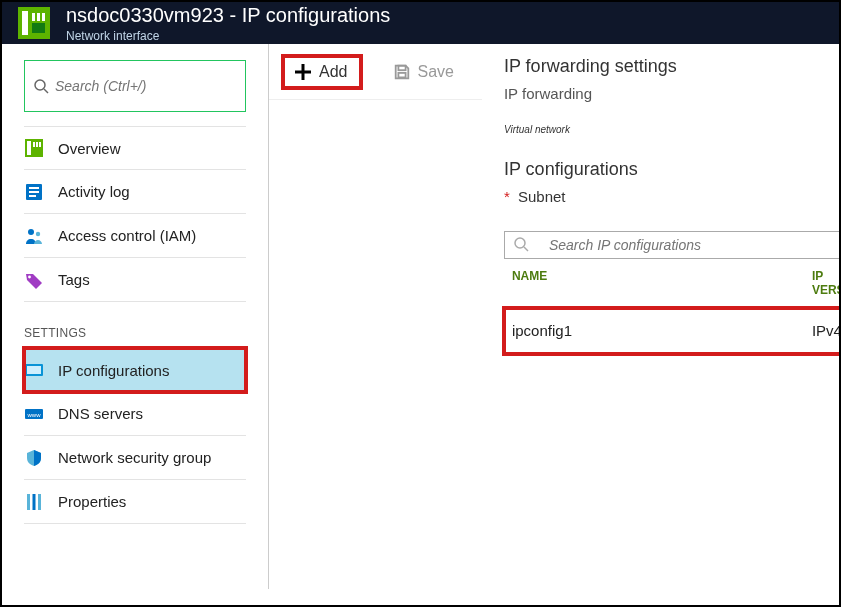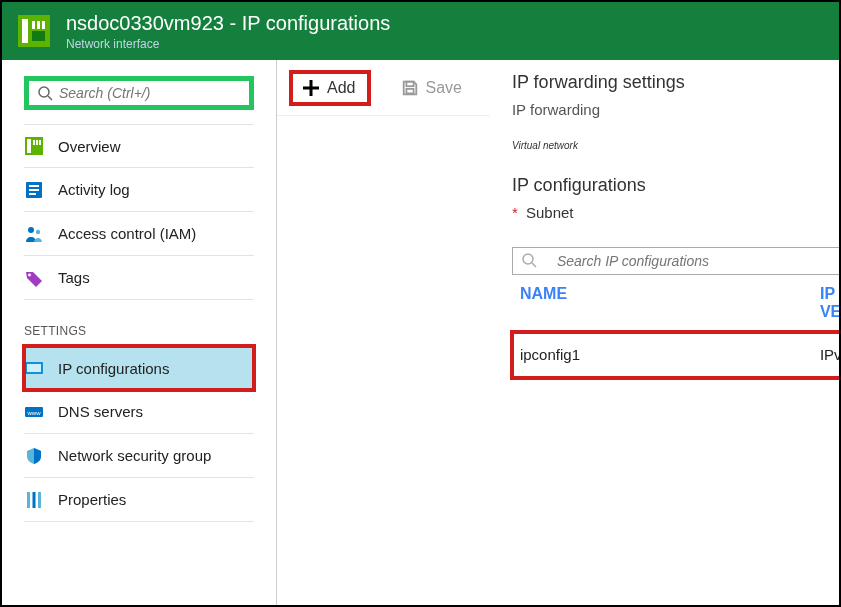--- a/index.html
+++ b/index.html
@@ -7,23 +7,23 @@
     font-family: "Segoe UI", Arial, sans-serif;
     font-size: 14px;
     color: #333;
     width: 841px;
     height: 607px;
     border: 2px solid #000;
     background: #fff;
     overflow: hidden;
   }
   .header {
-    background: #15803d;
+    background: #0f172a;
     color: #fff;
-    height: 58px;
+    height: 42px;
     display: flex;
     align-items: center;
     padding: 0 14px;
   }
   .header .hicon {
     width: 36px; height: 36px;
     display:flex; align-items:center; justify-content:center;
     margin-right: 14px;
   }
   .header .hicon svg { width:36px; height:36px; }
@@ -33,22 +33,22 @@
 
   .body { display:flex; height: calc(100% - 58px); }
   .sidebar {
     width: 345px;
     border-right: 1px solid #ccc;
     padding: 16px 0 0 0;
     display:flex; flex-direction:column;
   }
   .search-wrap { padding: 0 22px 14px 22px; }
   .search-box {
-    border: 5px solid #22c55e;
-    height: 34px;
+    border: 1px solid #22c55e;
+    height: 52px;
     display:flex; align-items:center;
     padding: 0 8px;
     color:#777;
   }
   .search-box .sicon { margin-right:6px; display:flex; }
   .search-box input {
     border:none; outline:none; flex:1;
     font-style: italic; font-size:14px; color:#555;
     background:transparent;
   }
@@ -99,21 +99,21 @@
   }
   .ipconfig-search input {
     border:none; outline:none; flex:1;
     font-style: italic; font-size:14px; color:#888;
     background:transparent;
   }
   .table-head {
     display:flex; padding: 10px 8px 10px 8px;
     border-bottom:1px solid #ddd;
   }
-  .table-head .col { font-size:16px; font-weight:600; color:#3b82f6; }
+  .table-head .col { font-size:12px; font-weight:600; color:#4d7c0f; }
   .col-name { flex: 0 0 300px; }
   .col-ver { flex:1; }
   .table-row {
     display:flex; padding: 14px 8px;
     border-bottom:1px solid #eee;
     cursor:pointer;
   }
   .table-row.highlight-red { outline:4px solid #d31c1c; outline-offset:-2px; }
   .table-row .cell { font-size:15px; color:#222; }
 </style>

